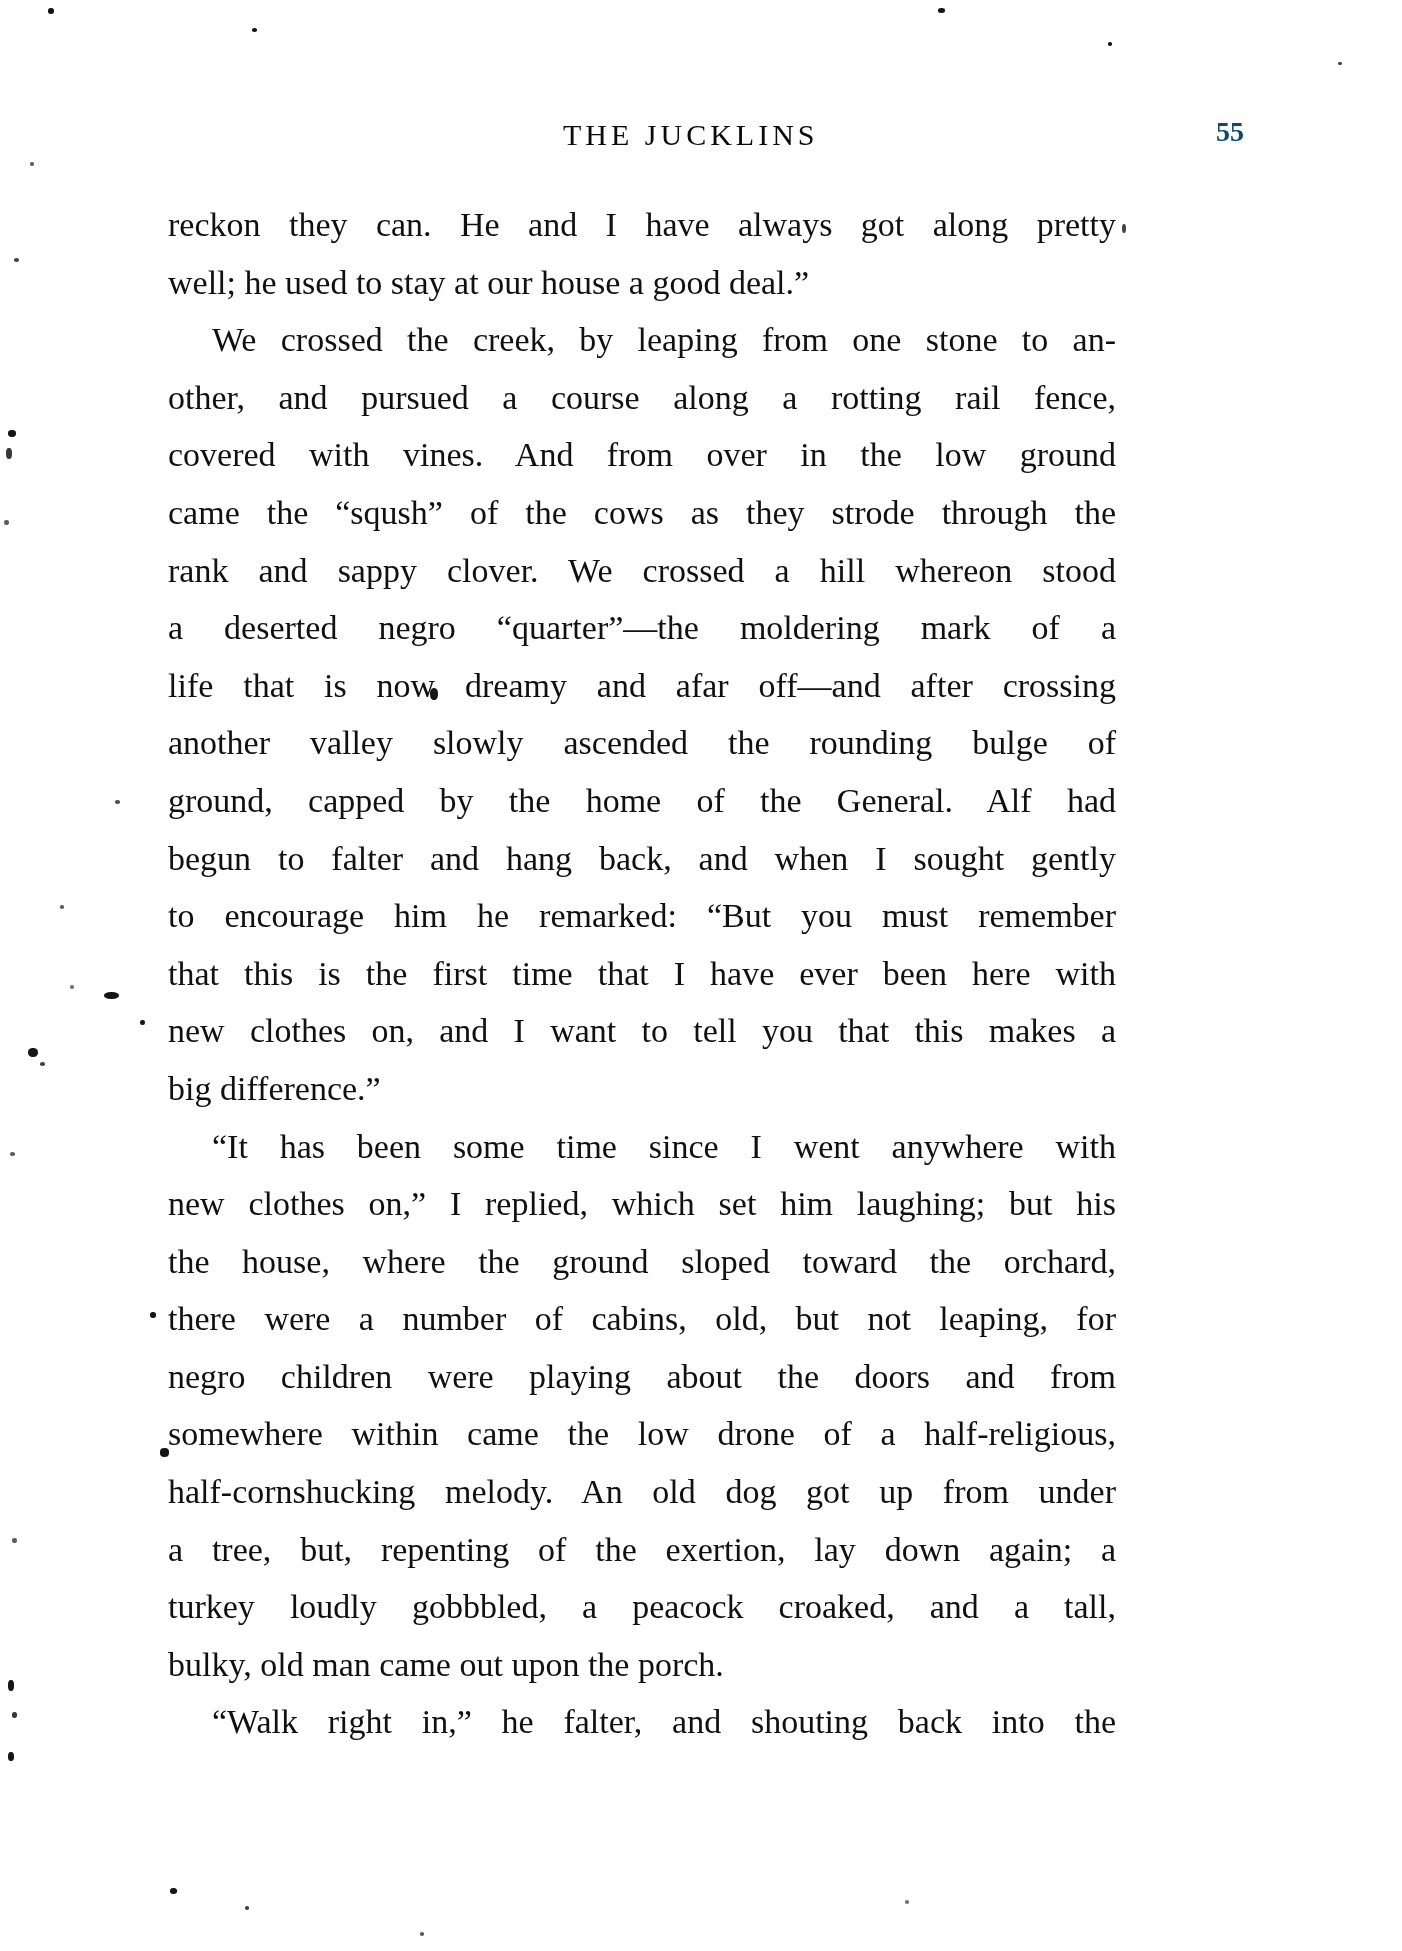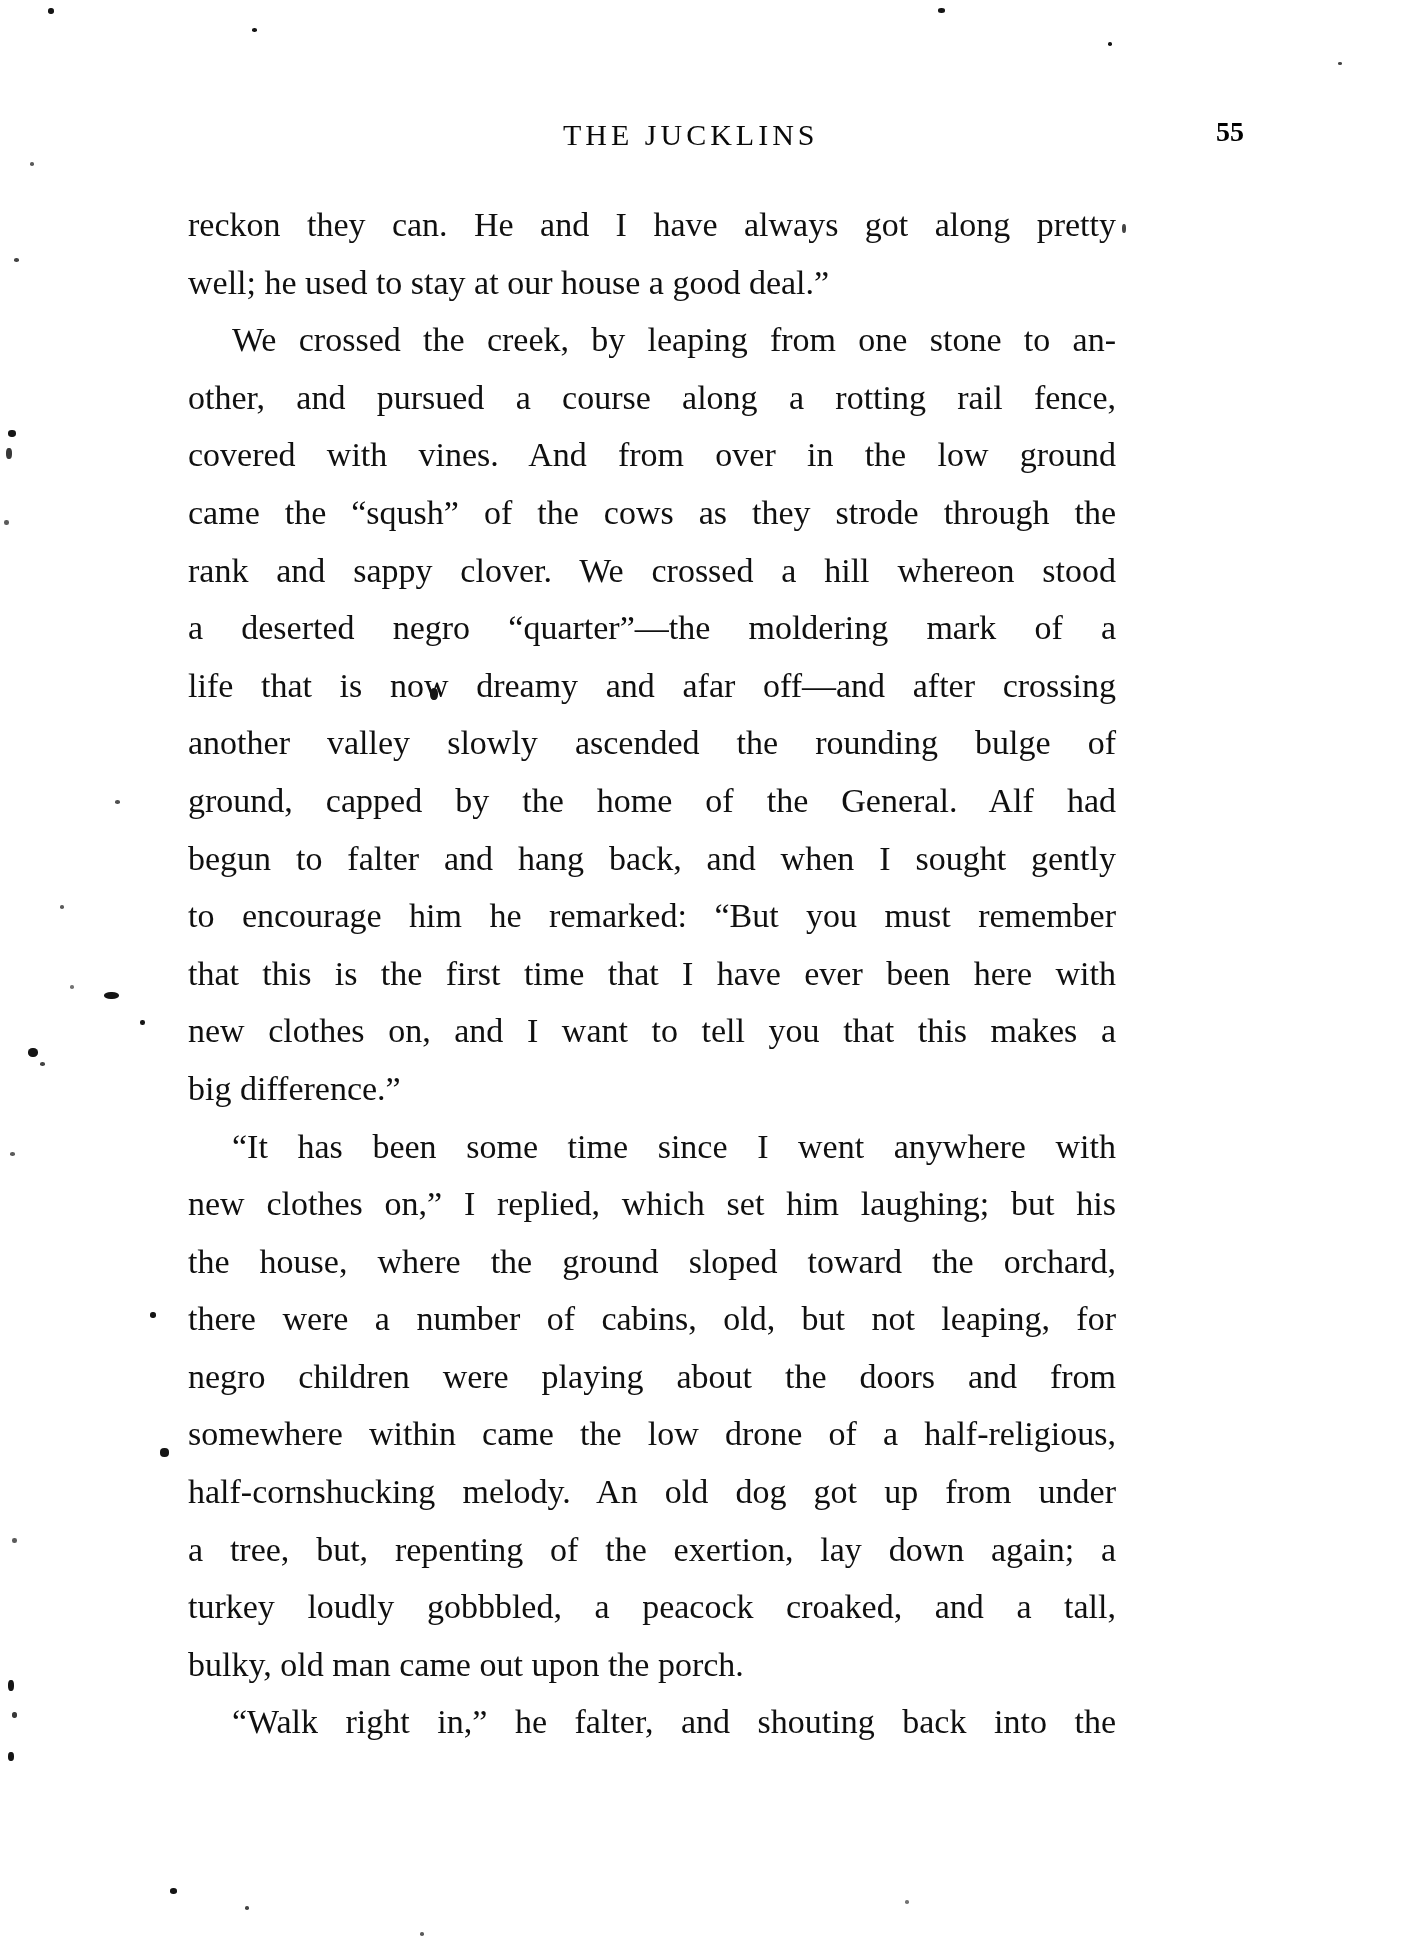--- a/index.html
+++ b/index.html
@@ -17,34 +17,33 @@
     top: 118px; left: 563px;
     font-size: 30px; font-weight: normal;
     letter-spacing: 4px;
     white-space: nowrap;
     color: #0a0a0a;
   }
   .page-number {
     position: absolute;
     top: 116px; left: 1216px;
     font-size: 28px; font-weight: bold;
-    color: #000000;
+    color: #0c4a6e;
   }
   .text-block {
     position: absolute;
     left: 168px; top: 196px; width: 948px;
     font-size: 34px;
     color: #101010;
   }
   .line {
     height: 57.6px;
     line-height: 57.6px;
     white-space: normal;
     text-align: left;
-    margin-left: 20px;
   }
   .line.justify {
     text-align: justify;
     text-align-last: justify;
   }
   .line.indent { text-indent: 44px; }
   .speck {
     position: absolute;
     background: #151515;
     border-radius: 45%;

